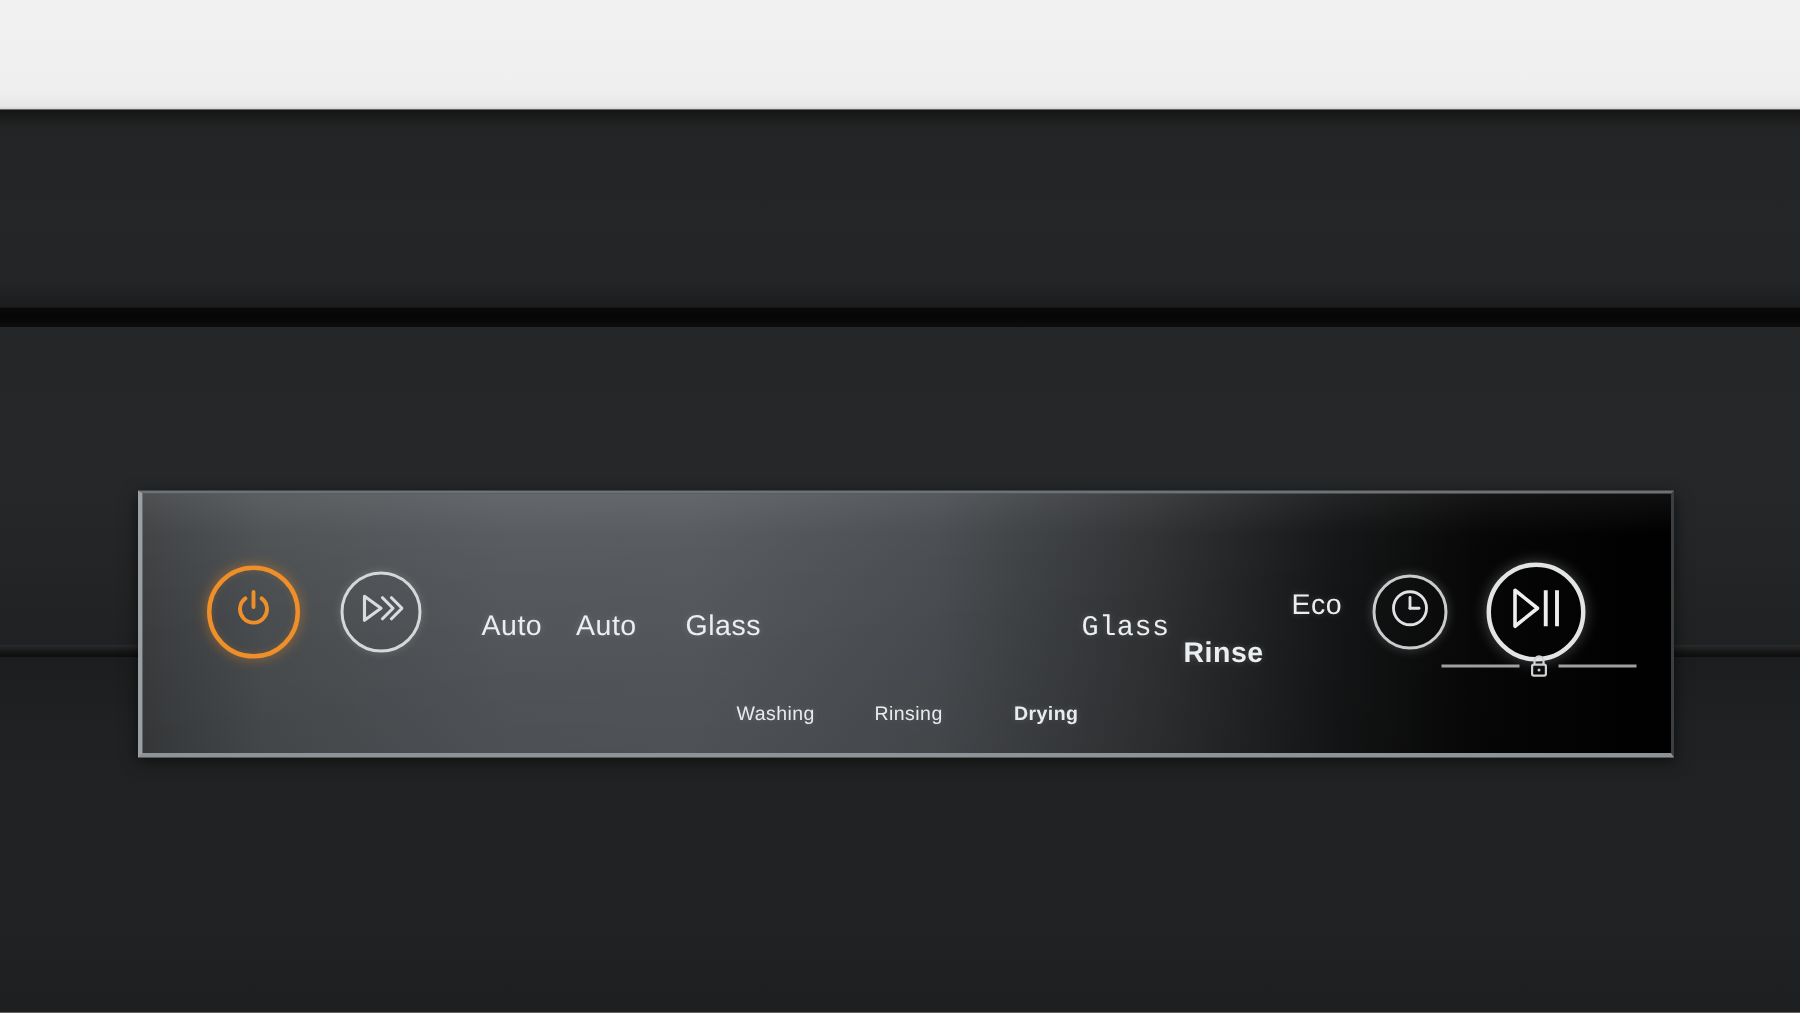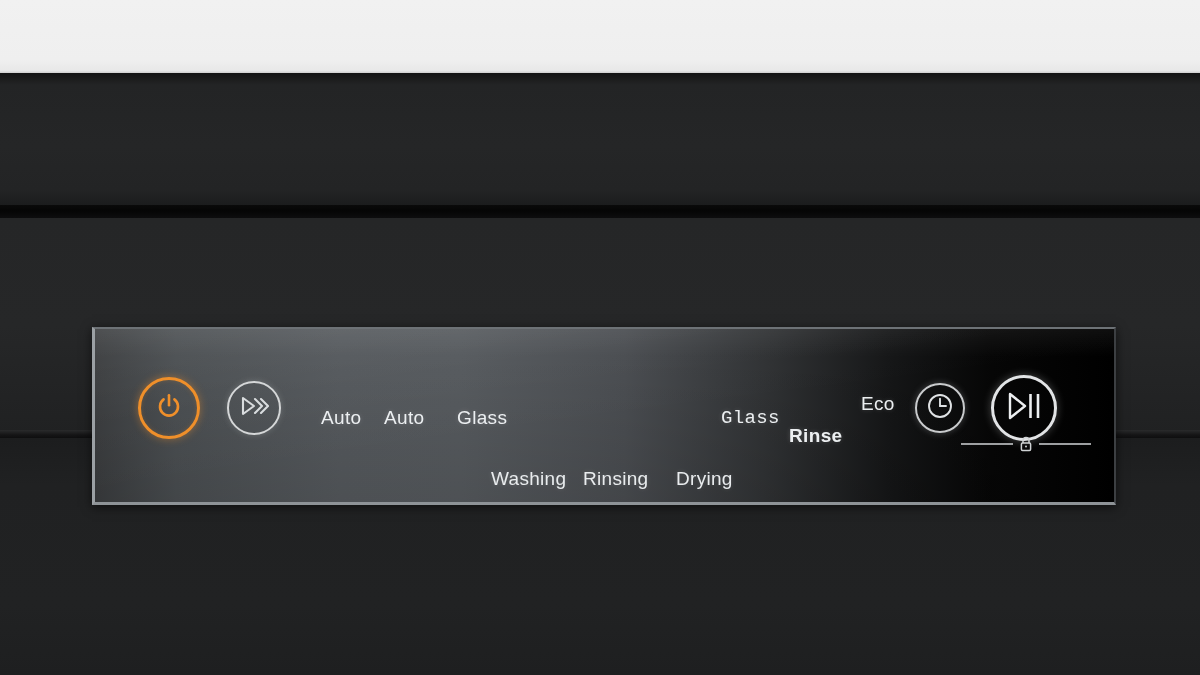--- a/index.html
+++ b/index.html
@@ -126,26 +126,26 @@
   }
   #lbl-auto {left:226px;top:78px;}
   #lbl-heavy{left:289px;top:78px;}
   #lbl-light{left:362px;top:78px;}
   #lbl-glass{left:626px;top:78px;font-family:Liberation Mono, monospace;}
   #lbl-rinse{left:694px;top:96px;font-weight:bold;}
   #lbl-eco  {left:766px;top:64px;}
 
   
   .status-label{
-    position:absolute;color:#e9ecee;font-size:19px;letter-spacing:.3px;
+    position:absolute;color:#e9ecee;font-size:13px;letter-spacing:.3px;
     white-space:nowrap;text-shadow:0 0 5px rgba(255,255,255,.15);
   }
   #st-washing {left:396px;top:139px;}
   #st-rinsing {left:488px;top:139px;text-align:center;}
-  #st-drying  {left:581px;top:139px;}
+  #st-drying  {left:581px;top:139px;font-weight:bold;}
 </style>
 </head>
 <body>
 
 <div id="wall"></div>
 
 <div id="appliance">
 
   <div id="door-upper"></div>
   <div id="seam-top"></div>

